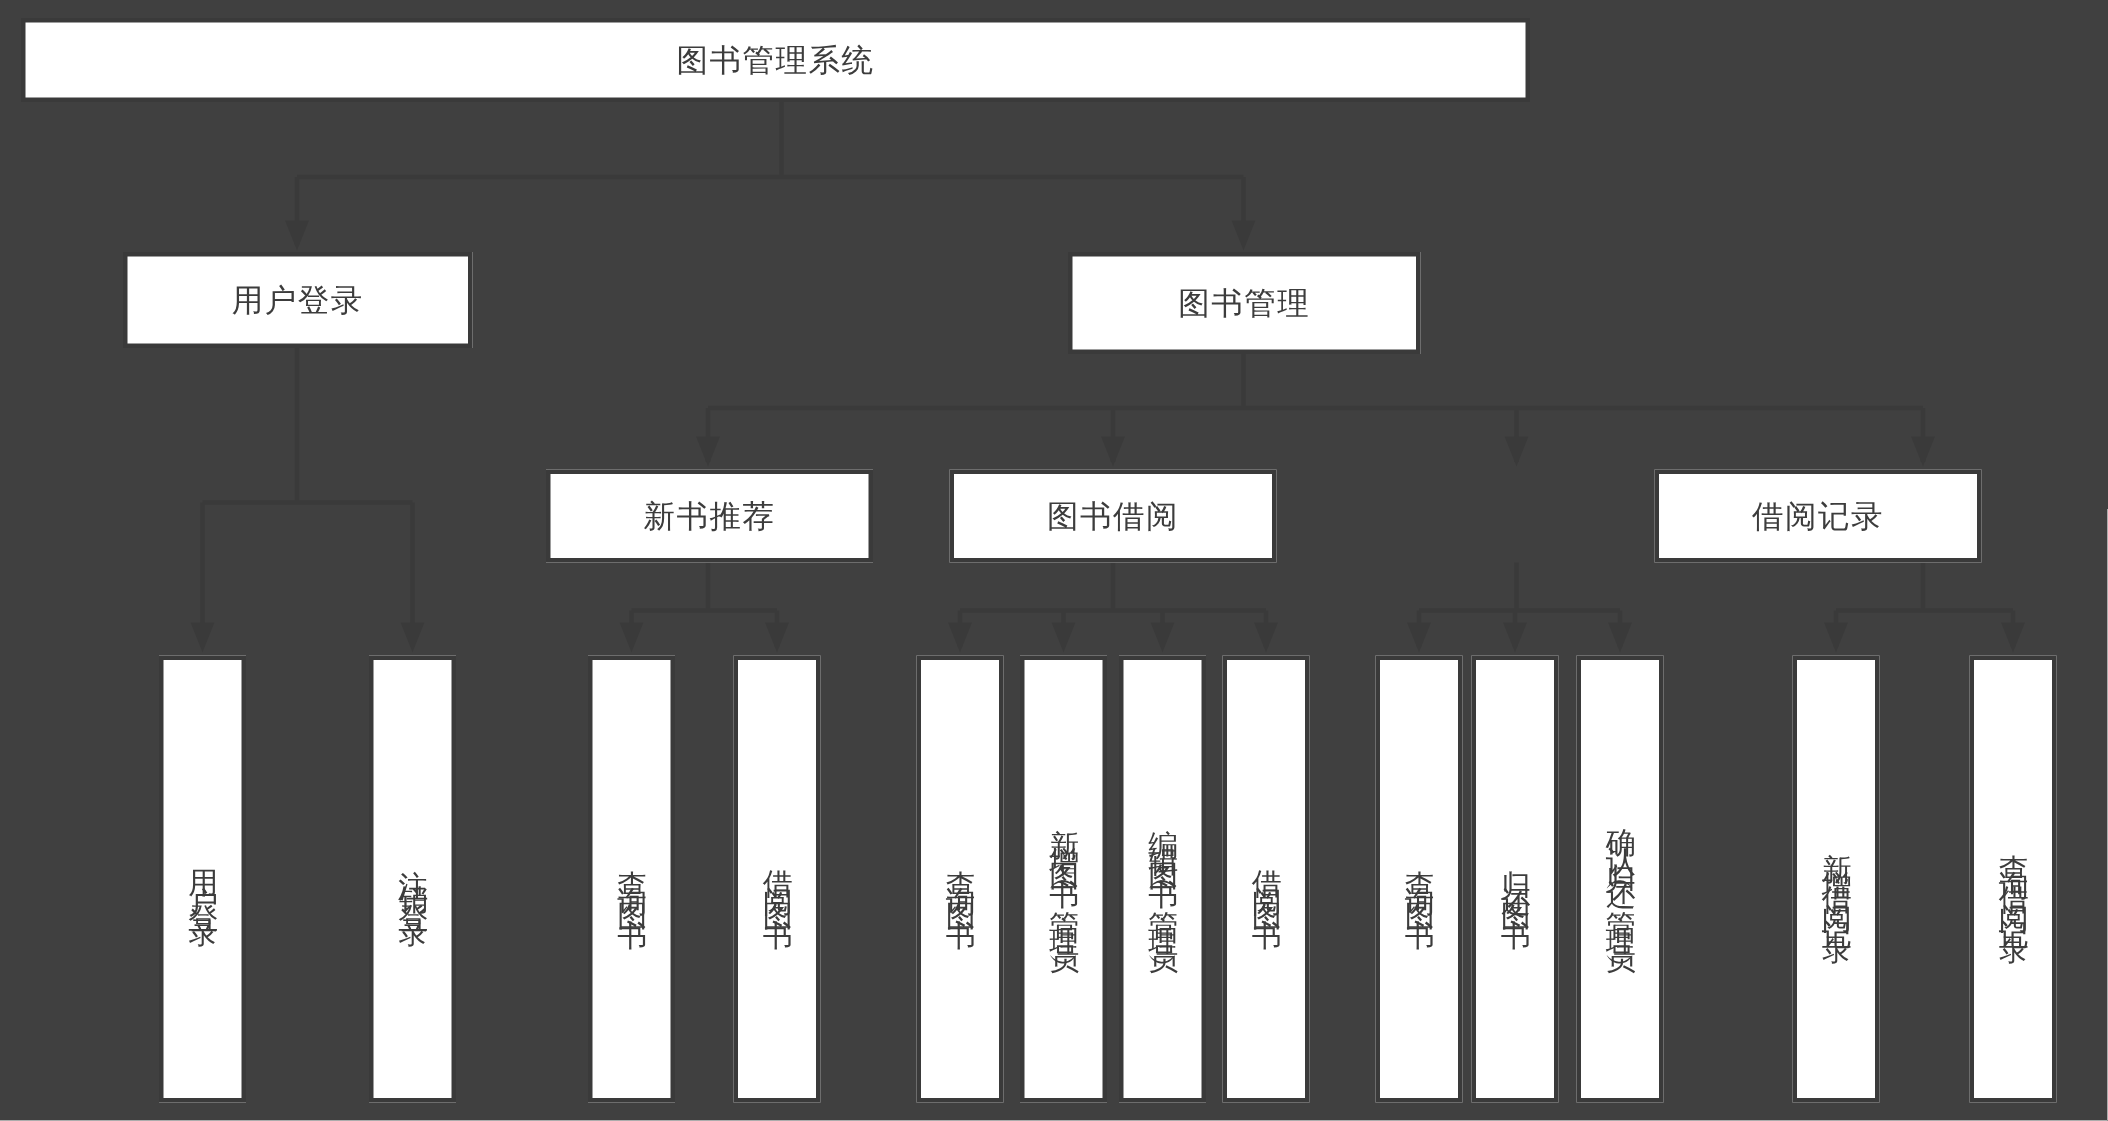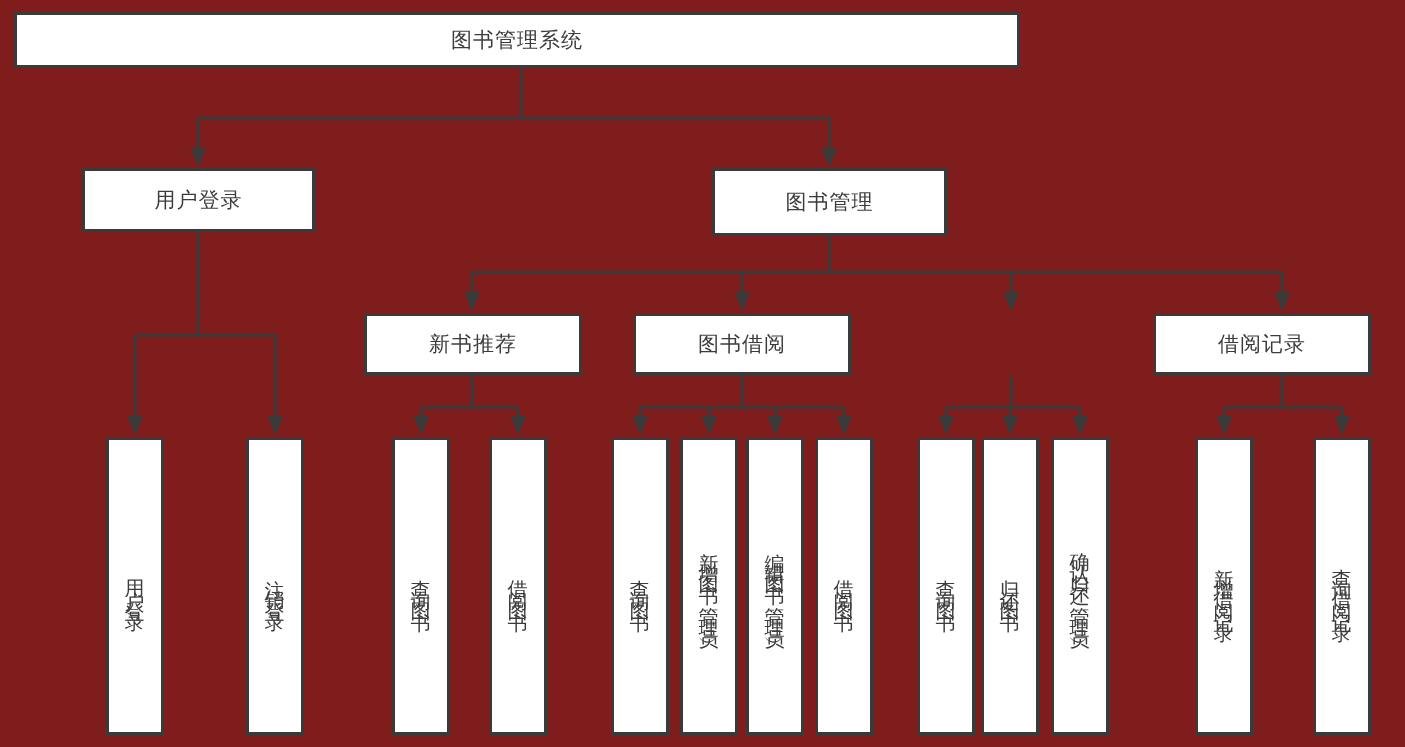--- a/index.html
+++ b/index.html
@@ -1,20 +1,20 @@
 <!DOCTYPE html>
 <html><head>
 <meta charset="utf-8">
 <style>
   html, body { margin: 0; padding: 0; background: #ffffff; }
   .canvas {
     position: relative;
     width: 1405px;
     height: 747px;
-    background: #7f1d1d;
+    background: #404040;
     font-family: "Liberation Sans", "DejaVu Sans", sans-serif;
     overflow: hidden;
   }
   svg.wires {
     position: absolute;
     left: 0; top: 0;
     width: 1405px; height: 747px;
     z-index: 1;
   }
   .node {
@@ -30,21 +30,21 @@
     font-size: 21px;
     letter-spacing: 1px;
   }
   .node.root  { left: 14px;  top: 12px;  width: 1006px; height: 56px; }
   .node.l2a   { left: 82px;  top: 168px; width: 233px;  height: 64px; }
   .node.l2b   { left: 712px; top: 168px; width: 235px;  height: 68px; }
   .node.l3    { top: 313px;  height: 62px; width: 218px; }
   .node.l3a   { left: 364px; }
   .node.l3b   { left: 633px; }
   .node.l3c   { left: 903px; }
-  .node.l3d   { left: 1153px; align-items: center; }
+  .node.l3d   { left: 1103px; align-items: center; }
   .node.leaf  {
     top: 437px; height: 298px; width: 58px;
     font-size: 20px;
   }
   .node.leaf span {
     writing-mode: vertical-rl;
     text-orientation: mixed;
     letter-spacing: 11px;
     white-space: nowrap;
     line-height: 1;

